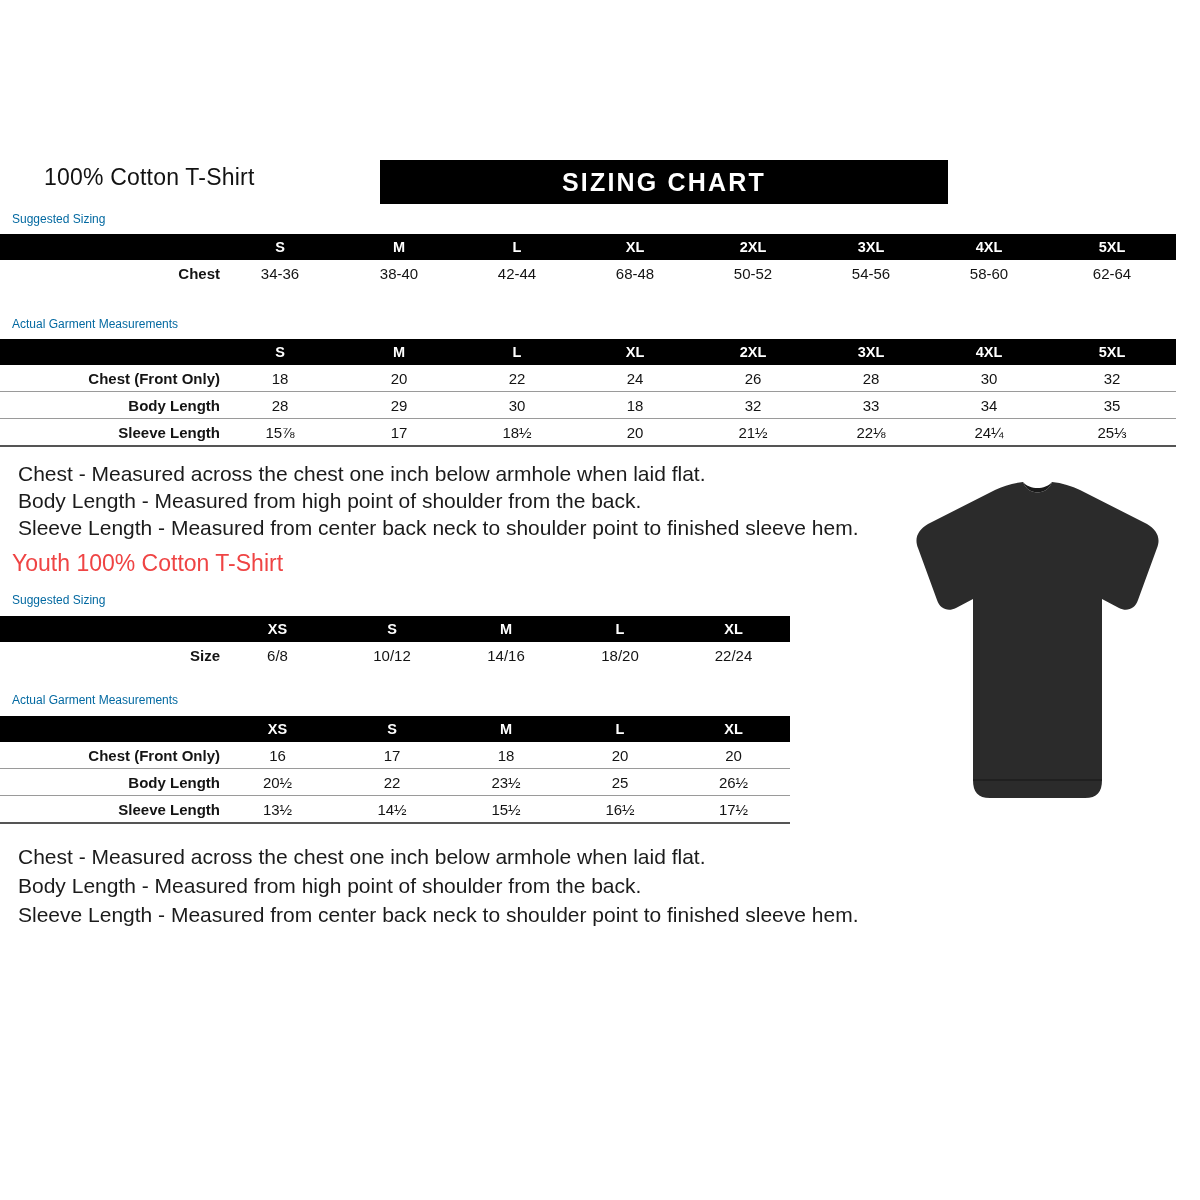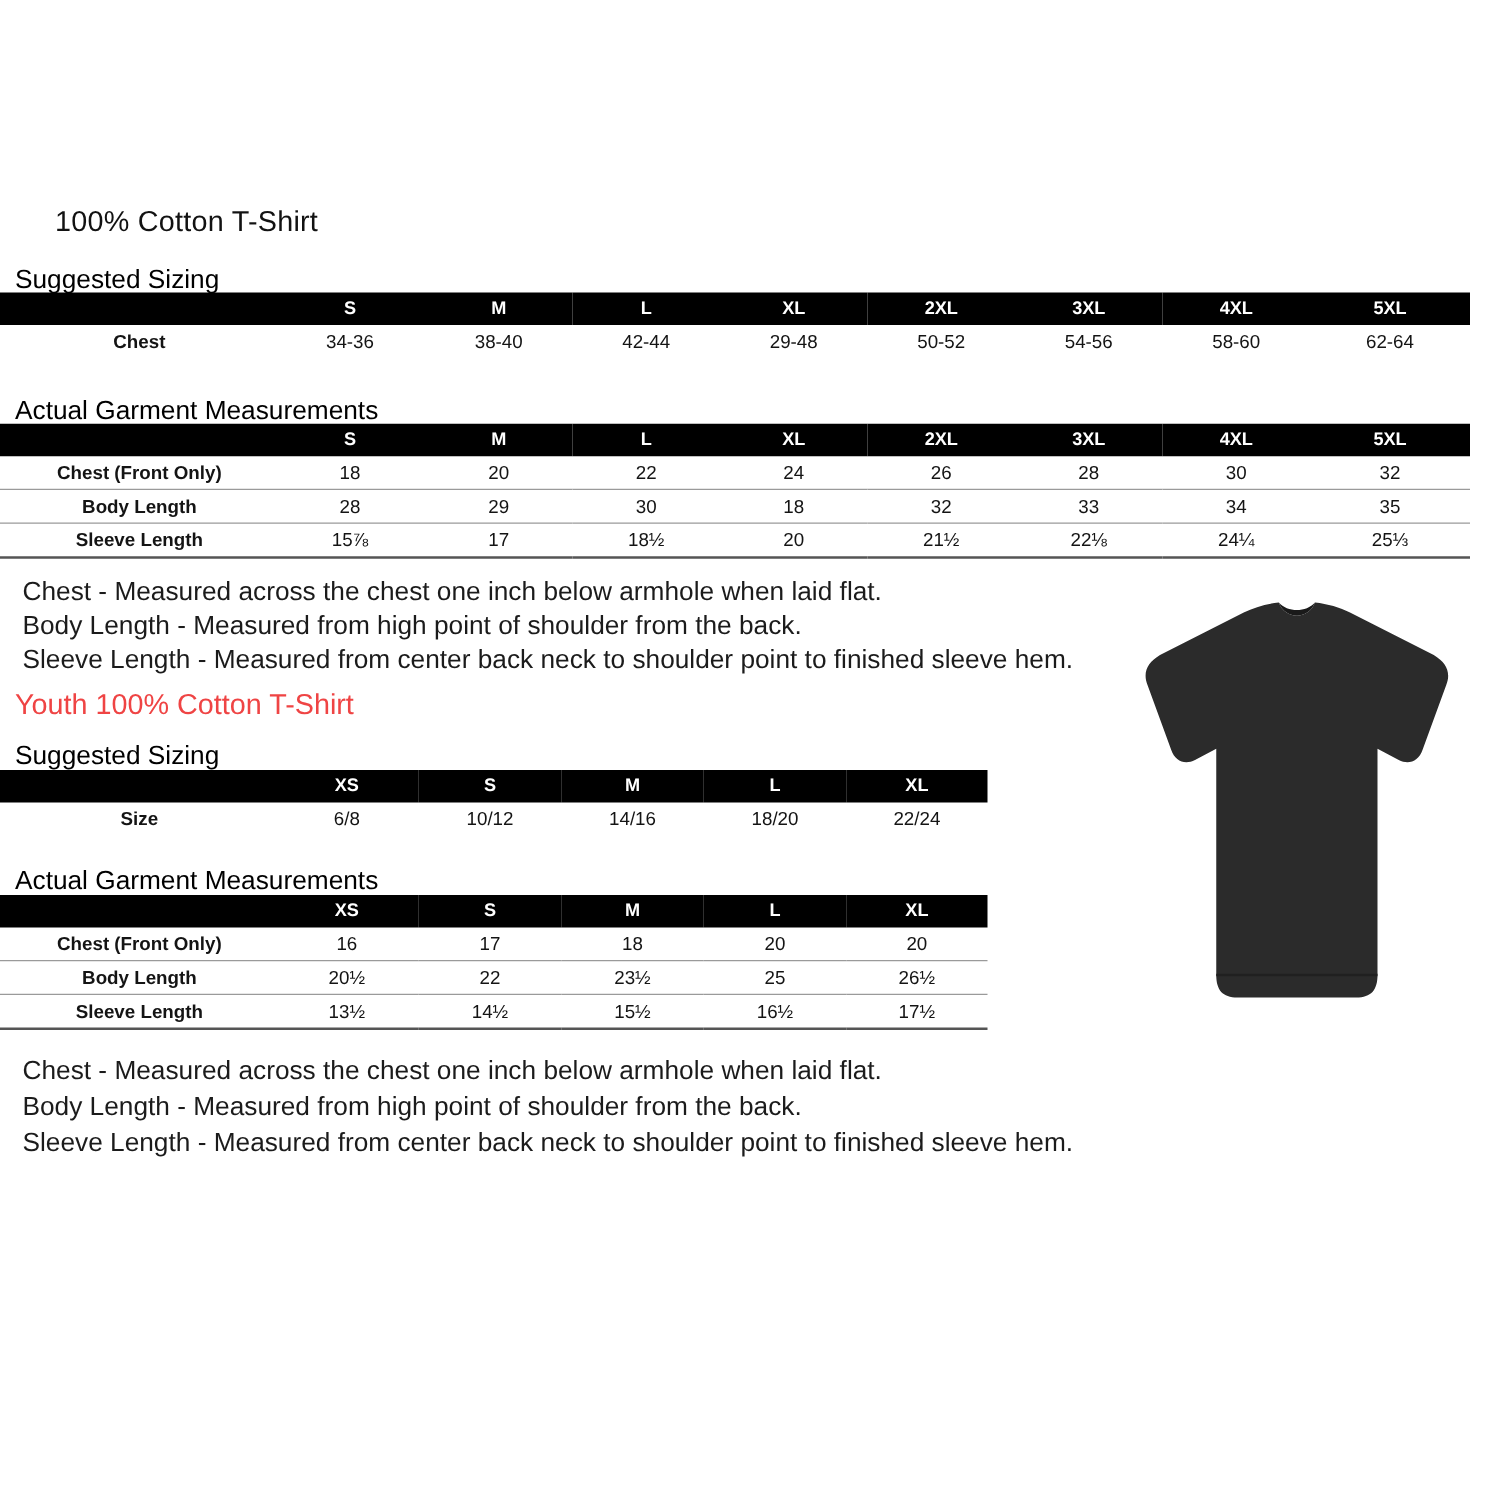--- a/index.html
+++ b/index.html
@@ -56,22 +56,22 @@
     top: 8px;
     text-align: center;
     color: #ffffff;
     font-size: 25px;
     font-weight: 700;
     letter-spacing: 2.2px;
   }
 
   .label-line {
     position: absolute;
-    font-size: 21px;
-    color: #000000;
+    font-size: 12px;
+    color: #0369a1;
     white-space: nowrap;
   }
 
   
   .tbl {
     position: absolute;
     border-collapse: collapse;
     table-layout: fixed;
     font-size: 15px;
   }
@@ -94,21 +94,21 @@
   .tbl thead th.first {
     text-align: left;
   }
   .tbl tbody td {
     height: 26px;
     text-align: center;
     color: #141414;
     font-size: 15px;
   }
   .tbl tbody td.first {
-    text-align: center;
+    text-align: right;
     padding-left: 3px;
     font-weight: 700;
     font-size: 15px;
   }
   .tbl.ruled tbody tr {
     border-bottom: 1px solid #9a9a9a;
     margin-left: 39px;
   }
   .tbl.ruled tbody tr:last-child {
     border-bottom: 2px solid #555555;
@@ -140,20 +140,23 @@
     height: 330px;
   }
 </style>
 </head>
 <body>
 
 <div class="sheet">
 
   <div class="head-row">
     <div class="adult-title">100% Cotton T-Shirt</div>
+    <div class="sizing-banner">
+      <span>SIZING CHART</span>
+    </div>
   </div>
 
   <div class="label-line" style="left:12px; top:212px;">Suggested Sizing</div>
 
   <table class="tbl" id="adult-suggested" style="left:0px; top:234px; width:1176px;">
     <colgroup>
       <col style="width:220px">
         <col style="width:120px">
         <col style="width:118px">
         <col style="width:118px">
@@ -175,21 +178,21 @@
         <th>4XL</th>
         <th>5XL</th>
       </tr>
     </thead>
     <tbody>
       <tr>
         <td class="first">Chest</td>
         <td>34-36</td>
         <td>38-40</td>
         <td>42-44</td>
-        <td>29-48</td>
+        <td>68-48</td>
         <td>50-52</td>
         <td>54-56</td>
         <td>58-60</td>
         <td>62-64</td>
       </tr>
     </tbody>
   </table>
 
   <div class="label-line" style="left:12px; top:317px;">Actual Garment Measurements</div>
 

